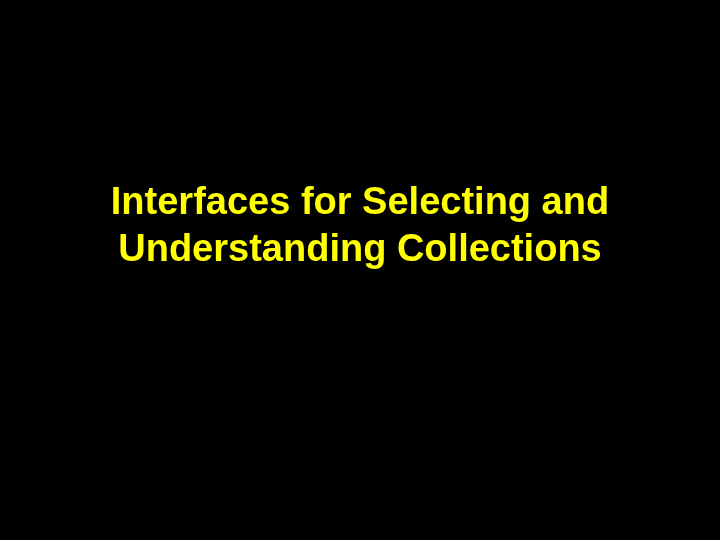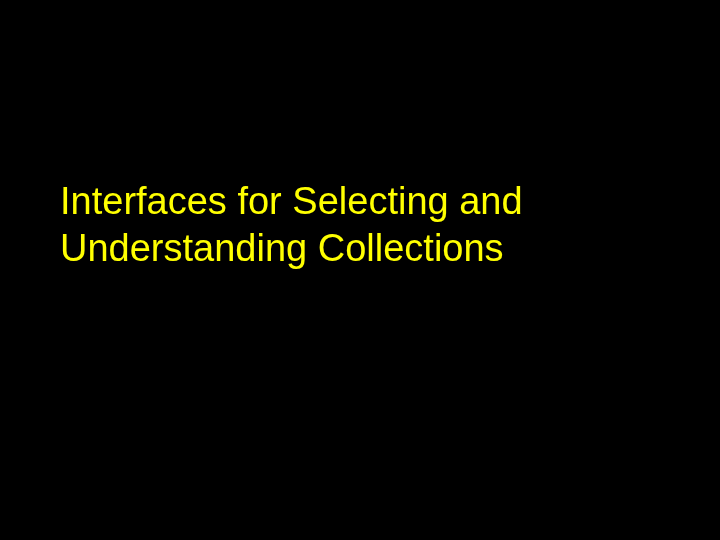--- a/index.html
+++ b/index.html
@@ -22,22 +22,22 @@
       height: 100%;
       display: flex;
       align-items: center;
       justify-content: center;
       padding: 0 60px;
       margin-top: -90px;
     }
     .slide-title {
       color: #FFFF00;
       font-size: 38px;
-      font-weight: normal;
-      text-align: left;
+      font-weight: bold;
+      text-align: center;
       line-height: 1.25;
     }
   </style>
 </head>
 <body>
 
 <div class="slide-container">
   <h1 class="slide-title">Interfaces for Selecting and Understanding Collections</h1>
 </div>
 

